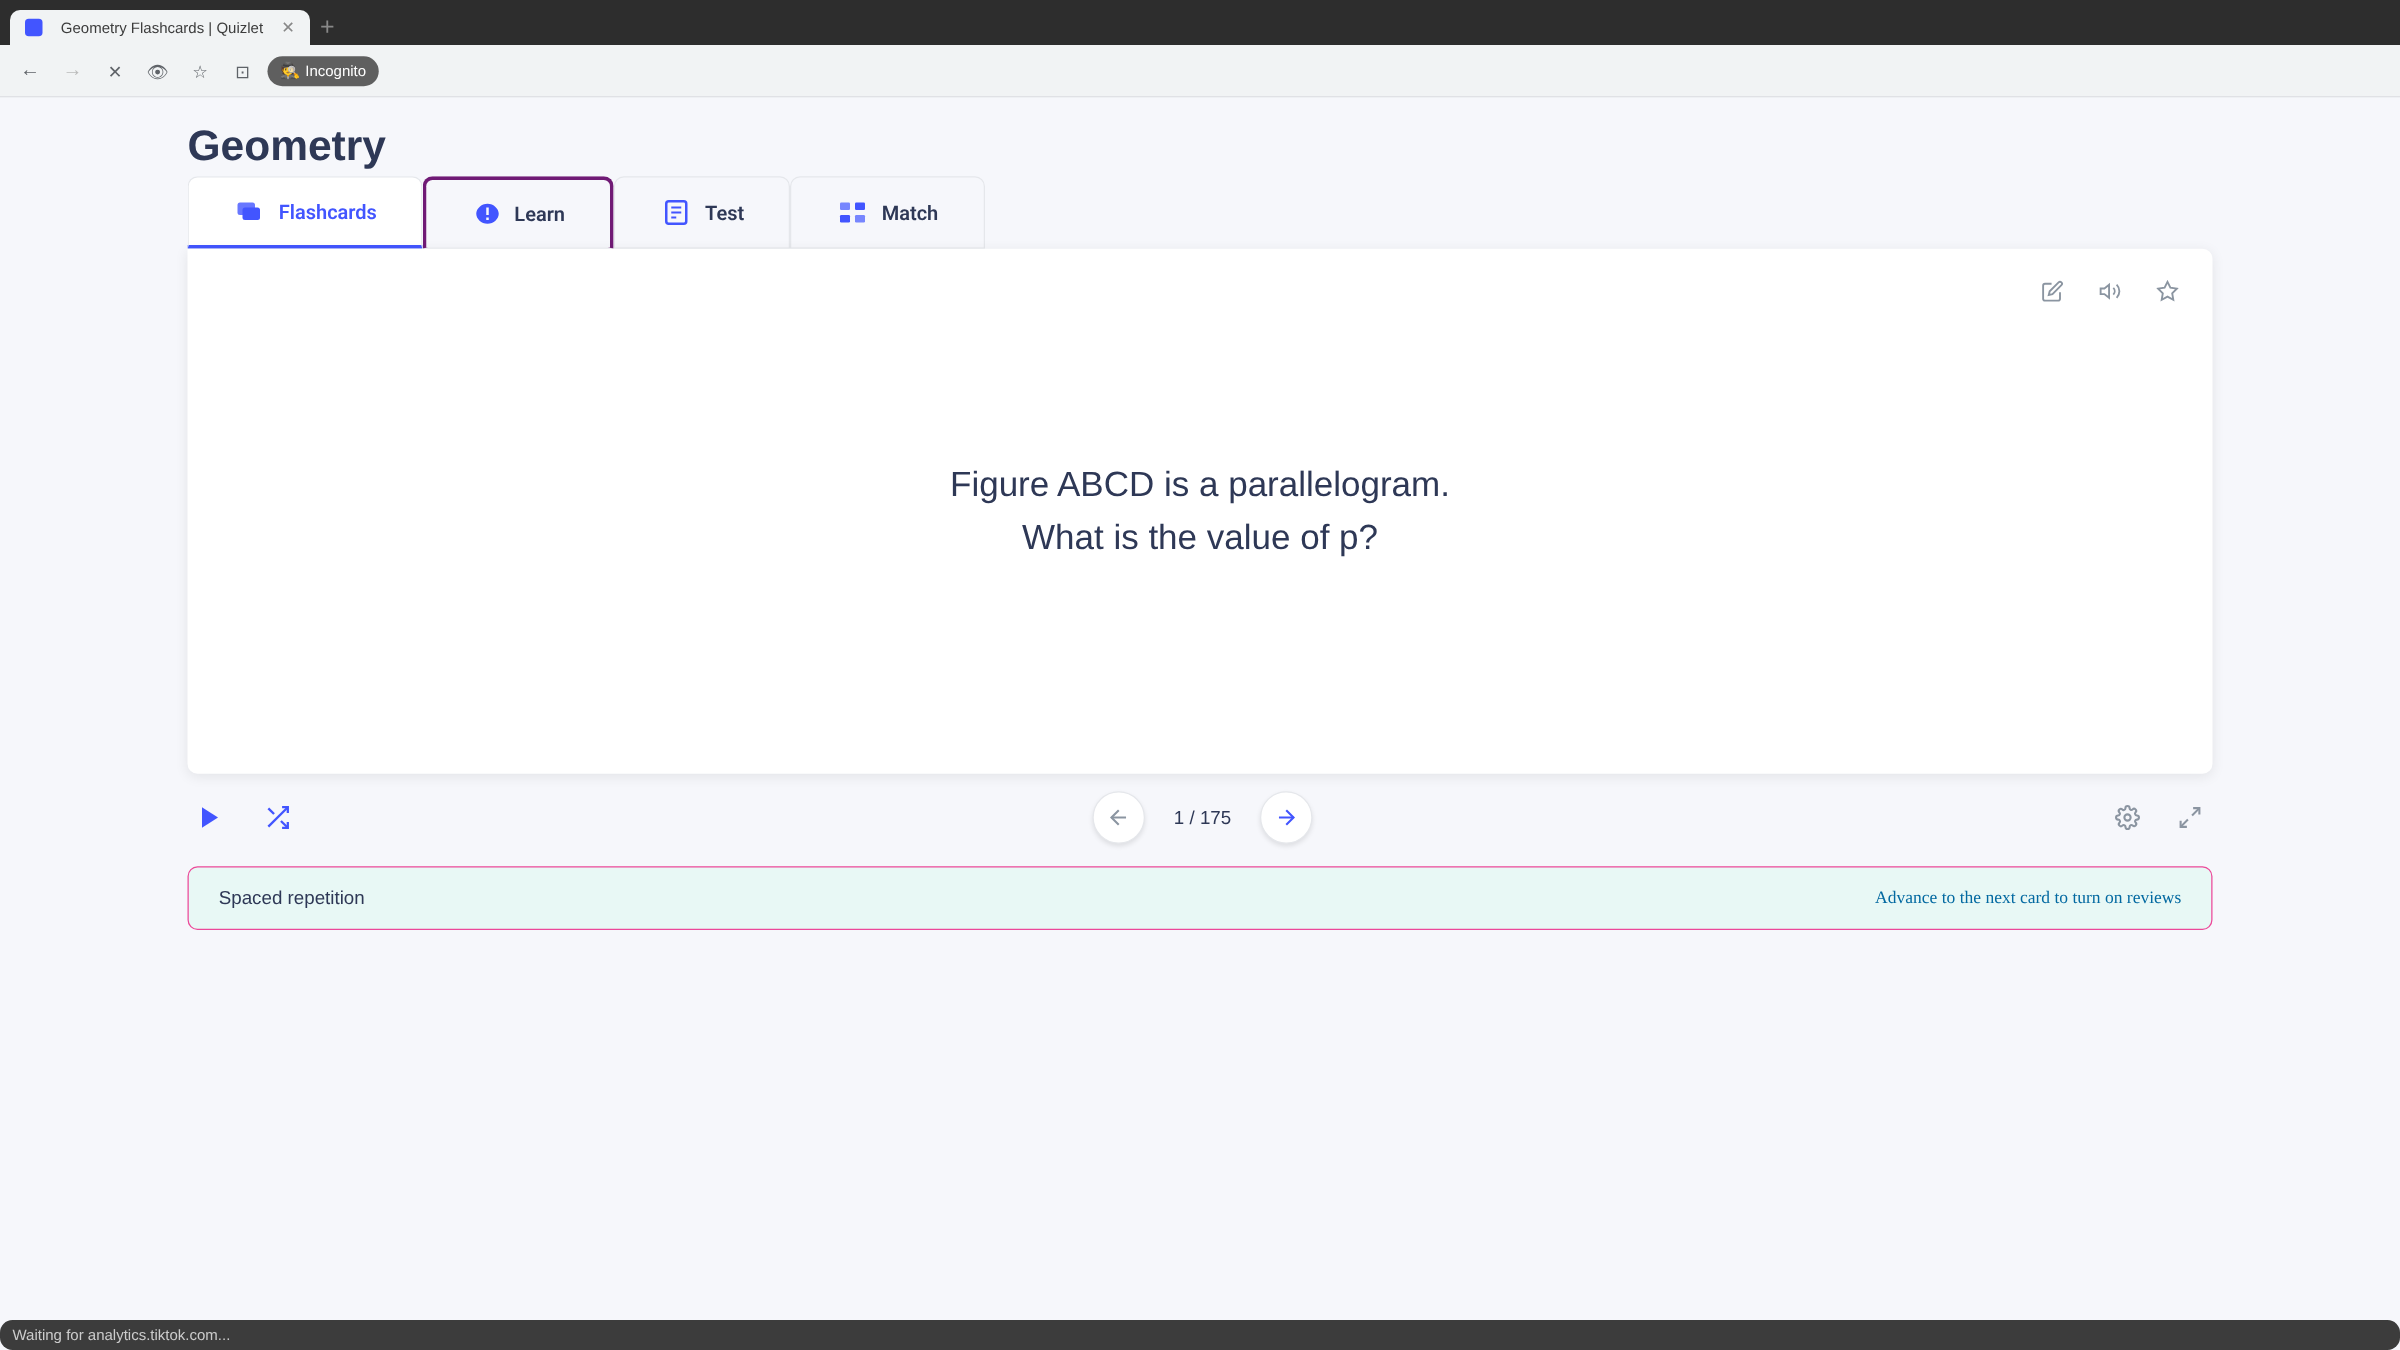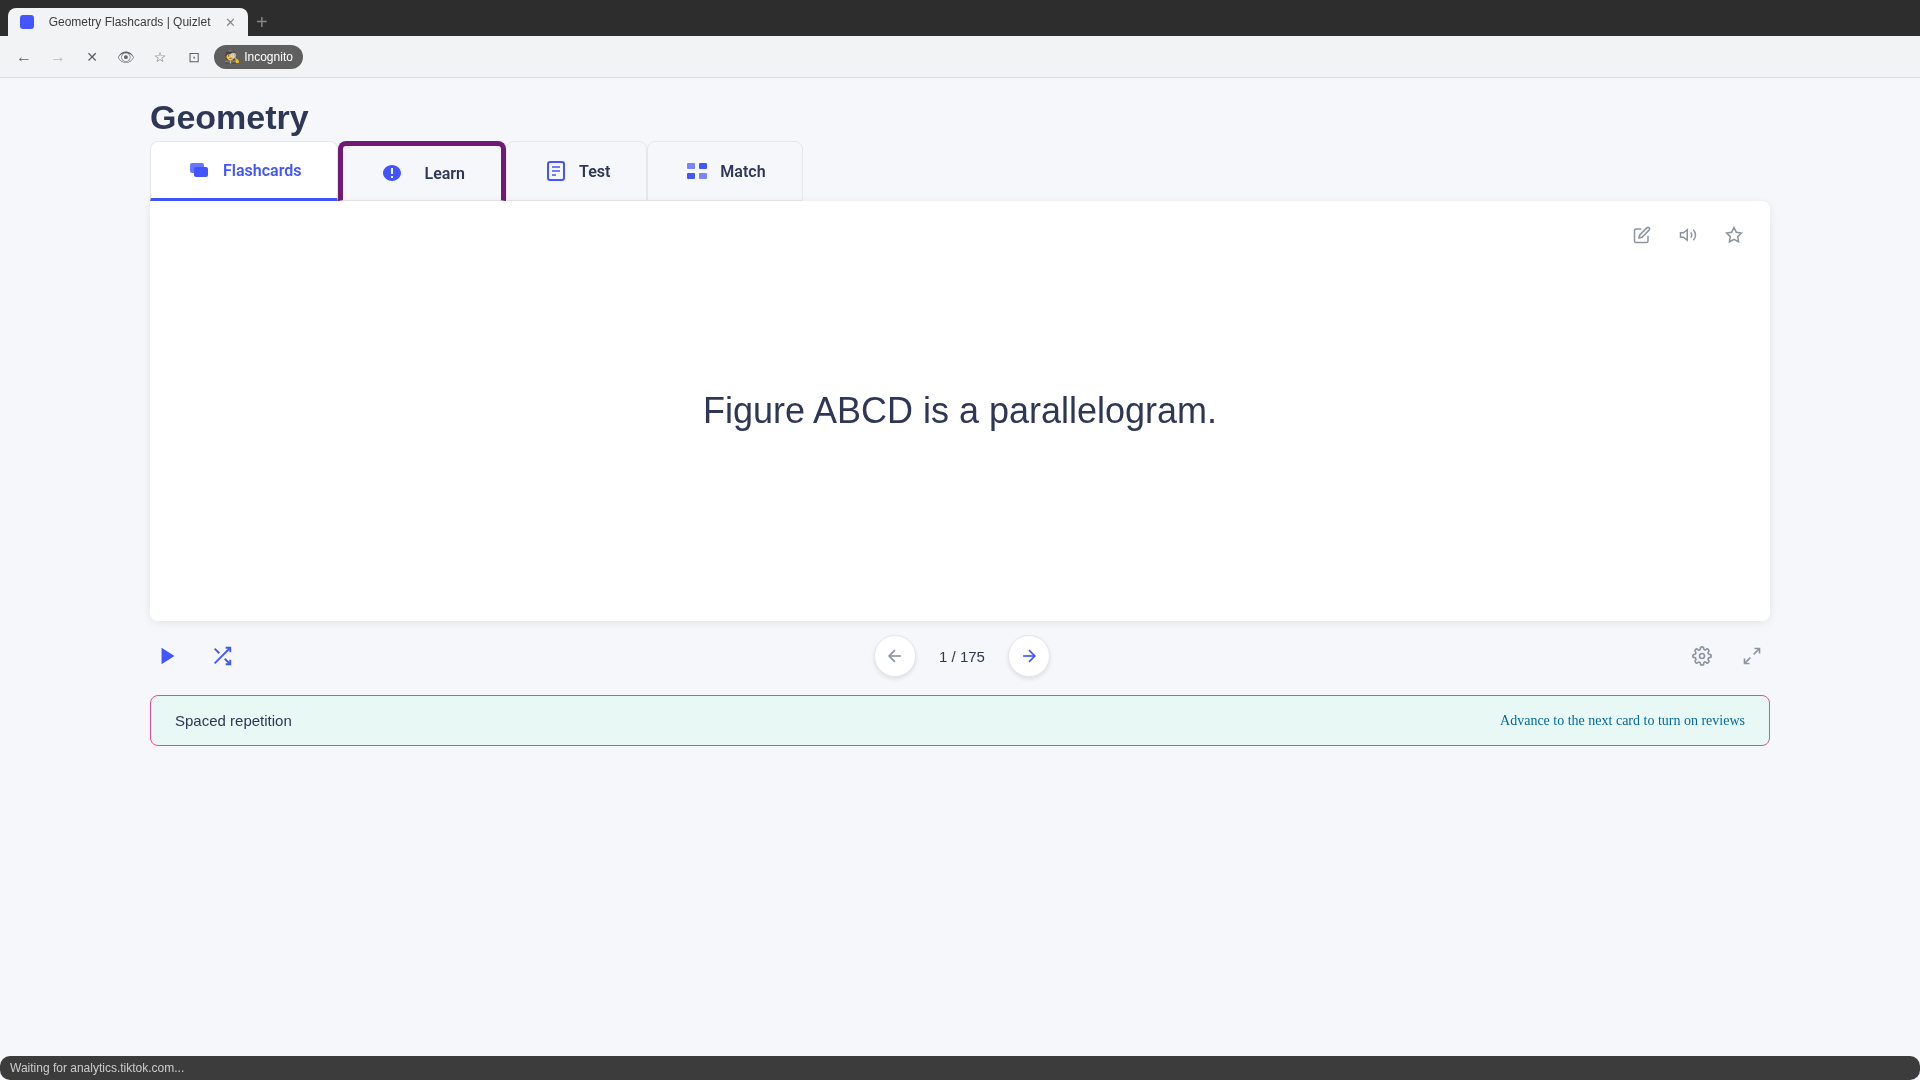--- a/index.html
+++ b/index.html
@@ -43,21 +43,21 @@
     <div style="display:flex;align-items:center;gap:10px;padding:14px 36px;background:white;border:1px solid #e5e7eb;cursor:pointer;font-size:16px;font-weight:600;color:#4255ff;border-radius:8px 8px 0 0;border-bottom:3px solid #4255ff;">
       <div style="width:26px;height:26px;display:flex;align-items:center;justify-content:center;">
         <svg width="24" height="24" viewBox="0 0 24 24" fill="#4255ff">
             <rect x="2" y="5" width="14" height="10" rx="2" fill="#4255ff" opacity="0.8"></rect>
             <rect x="6" y="9" width="14" height="10" rx="2" fill="#4255ff"></rect>
           </svg>
       </div>
       <span>Flashcards</span>
     </div>
 
-    <div style="display:flex;align-items:center;gap:19px;padding:14px 36px;background:#f6f7fb;border:5px solid #701a75;cursor:pointer;font-size:16px;font-weight:600;color:#2e3856;border-radius:8px 8px 0 0;border-bottom:1px solid #e5e7eb;">
+    <div style="display:flex;align-items:center;gap:8px;padding:14px 36px;background:#f6f7fb;border:3px solid #701a75;cursor:pointer;font-size:16px;font-weight:600;color:#2e3856;border-radius:8px 8px 0 0;border-bottom:1px solid #e5e7eb;">
       <div style="width:26px;height:26px;display:flex;align-items:center;justify-content:center;">
         <svg width="24" height="24" viewBox="0 0 24 24">
             <path d="M12 4C7 4 3 8 3 12s4 8 9 8 9-4 9-8-4-8-9-8zm1 13h-2v-2h2v2zm0-4h-2V7h2v6z" fill="#4255ff"></path>
           </svg>
       </div>
       <span>Learn</span>
     </div>
 
     <div style="display:flex;align-items:center;gap:10px;padding:14px 36px;background:#f6f7fb;border:1px solid #e5e7eb;cursor:pointer;font-size:16px;font-weight:600;color:#2e3856;border-radius:8px 8px 0 0;border-bottom:1px solid #e5e7eb;">
       <div style="width:26px;height:26px;display:flex;align-items:center;justify-content:center;">
@@ -101,21 +101,22 @@
           </svg>
       </button>
       <button style="width:32px;height:32px;display:flex;align-items:center;justify-content:center;color:#8b95a1;cursor:pointer;border:none;background:none;font-size:16px;border-radius:50%;">
         <svg width="18" height="18" viewBox="0 0 24 24" fill="none" stroke="#8b95a1" stroke-width="2">
             <polygon points="12 2 15.09 8.26 22 9.27 17 14.14 18.18 21.02 12 17.77 5.82 21.02 7 14.14 2 9.27 8.91 8.26 12 2"></polygon>
           </svg>
       </button>
     </div>
 
     <div style="display:flex;align-items:center;justify-content:center;min-height:420px;flex-direction:column;padding:60px 80px;">
-      <p style="font-size:36px;color:#2e3856;text-align:center;line-height:1.5;font-family:sans-serif;">Figure ABCD is a parallelogram.</p>
+      <p style="font-size:28px;color:#2e3856;text-align:center;line-height:1.5;font-family:sans-serif;">Figure ABCD is a parallelogram.</p>
+      <p style="font-size:28px;color:#2e3856;text-align:center;line-height:1.5;font-family:sans-serif;">What is the value of p?</p>
     </div>
 
   </div>
 
   <div style="display:flex;align-items:center;justify-content:space-between;padding:14px 150px;">
 
     <div style="display:flex;gap:18px;align-items:center;">
       <button style="width:36px;height:36px;border:none;background:none;cursor:pointer;display:flex;align-items:center;justify-content:center;color:#4255ff;border-radius:50%;">
         <svg width="22" height="22" viewBox="0 0 24 24" fill="#4255ff">
             <polygon points="5 3 19 12 5 21 5 3"></polygon>

